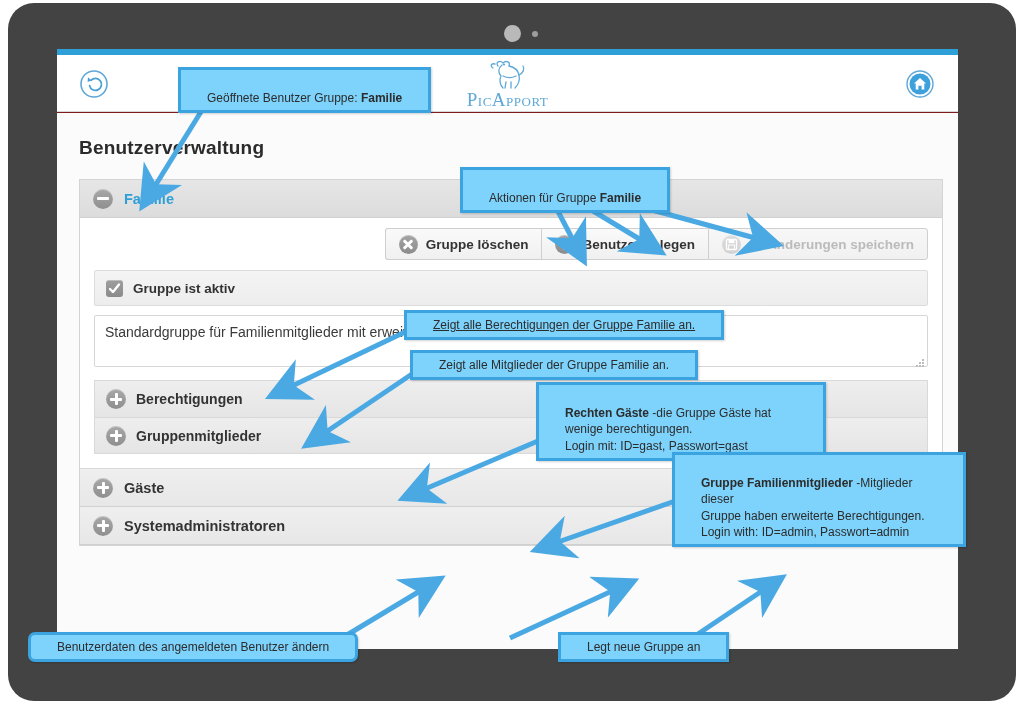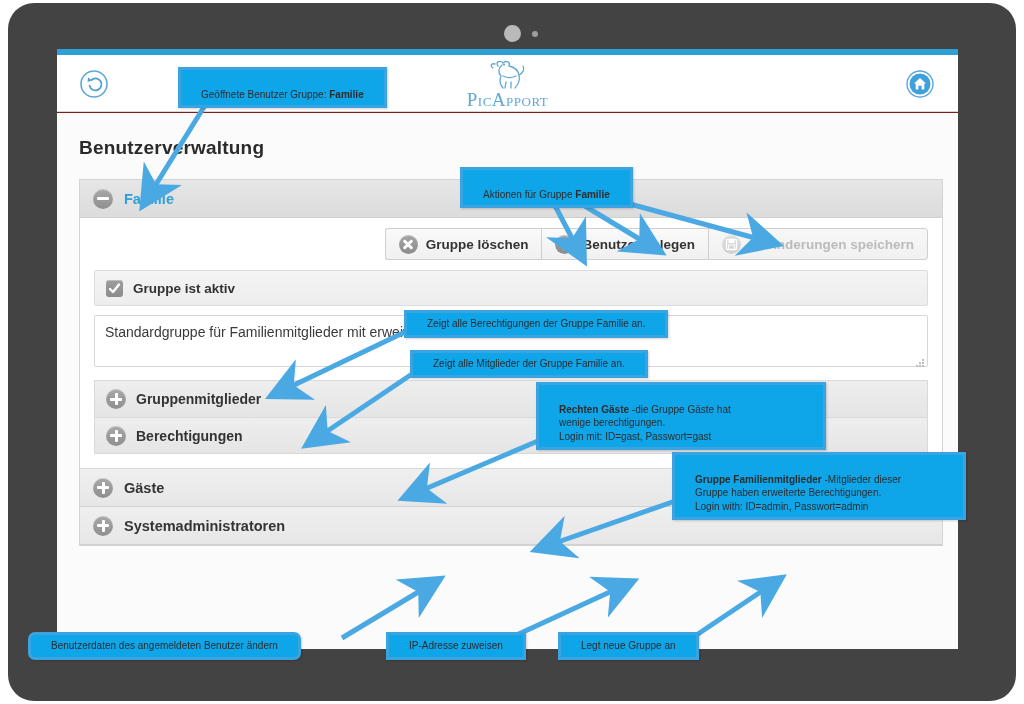--- a/index.html
+++ b/index.html
@@ -193,25 +193,25 @@
     height: 36px; display: flex; align-items: center; padding-left: 11px;
     background: linear-gradient(#eeeeee,#e5e5e5);
   }
   .sub-head + .sub-head { border-top: 1px solid #d9d9d9; }
   .sub-label { margin-left: 10px; font-size: 14px; font-weight: bold; color: #333; }
 
   
   .overlay { position: absolute; left: 0; top: 0; width: 1024px; height: 704px; pointer-events: none; }
   .callout {
     position: absolute;
-    background: #0ea5e9;
+    background: #7dd3fc;
     border: 3px solid #3ba3e0;
-    font-size: 10px;
+    font-size: 12px;
     color: #2c2c2c;
-    padding: 4px 20px;
+    padding: 4px 26px;
     line-height: 1.35;
     white-space: pre-line;
     box-shadow: 1px 1px 2px rgba(0,0,0,.18);
   }
   .callout b { font-weight: bold; }
 </style>
 </head>
 <body>
 
 <div id="root">
@@ -312,25 +312,25 @@
                 <rect x="7" y="7" width="2" height="2"></rect>
                   <rect x="4" y="7" width="2" height="2"></rect>
                   <rect x="1" y="7" width="2" height="2"></rect>
               </g>
             </svg>
           </div>
 
           <div class="sub-acc">
             <div class="sub-head">
               <span class="circ-icon plus"></span>
-              <span class="sub-label">Gruppenmitglieder</span>
+              <span class="sub-label">Berechtigungen</span>
             </div>
             <div class="sub-head">
               <span class="circ-icon plus"></span>
-              <span class="sub-label">Berechtigungen</span>
+              <span class="sub-label">Gruppenmitglieder</span>
             </div>
           </div>
         </div>
 
         <div class="acc-head collapsed">
           <span class="circ-icon plus"></span>
           <span class="acc-label">Gäste</span>
         </div>
         <div class="acc-head collapsed">
           <span class="circ-icon plus"></span>
@@ -373,36 +373,35 @@
 
   <div class="overlay">
     <div class="callout" style="left:178px; top:67px;">
       <span>Geöffnete Benutzer Gruppe: </span><b>Familie</b>
     </div>
 
     <div class="callout" style="left:460px; top:167px;">
       <span>Aktionen für Gruppe </span><b>Familie</b>
     </div>
 
-    <div class="callout" style="left:404px; top:310px;">Zeigt alle Berechtigungen der Gruppe Familie an.</div>
+    <div class="callout" style="left:404px; top:310px;text-decoration:underline;">Zeigt alle Berechtigungen der Gruppe Familie an.</div>
 
     <div class="callout" style="left:410px; top:350px;">Zeigt alle Mitglieder der Gruppe Familie an.</div>
 
     <div class="callout" style="left:536px; top:382px; width:290px;">
       <b>Rechten Gäste</b><span> -die Gruppe Gäste hat
 wenige berechtigungen.
 Login mit: ID=gast, Passwort=gast</span>
     </div>
 
     <div class="callout" style="left:672px; top:452px; width:294px;">
       <b>Gruppe Familienmitglieder</b><span> -Mitglieder dieser
 Gruppe haben erweiterte Berechtigungen.
 Login with: ID=admin, Passwort=admin</span>
     </div>
 
     <div class="callout" style="left:28px; top:632px;border-radius:7px;">Benutzerdaten des angemeldeten Benutzer ändern</div>
 
-    <div class="callout" style="left:386px; top:632px;">IP-Adresse zuweisen</div>
 
     <div class="callout" style="left:558px; top:632px;">Legt neue Gruppe an</div>
   </div>
 
 </div>
 
 </body></html>

